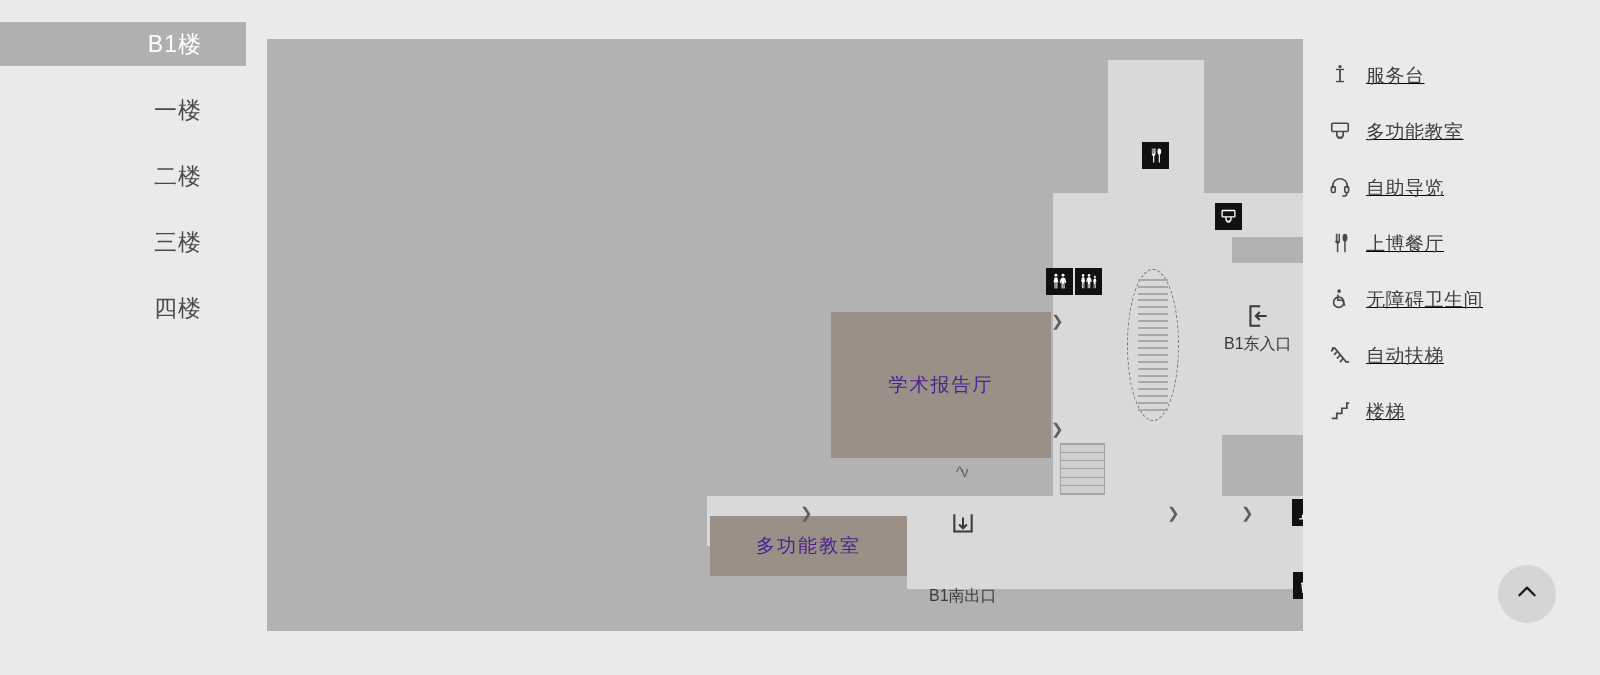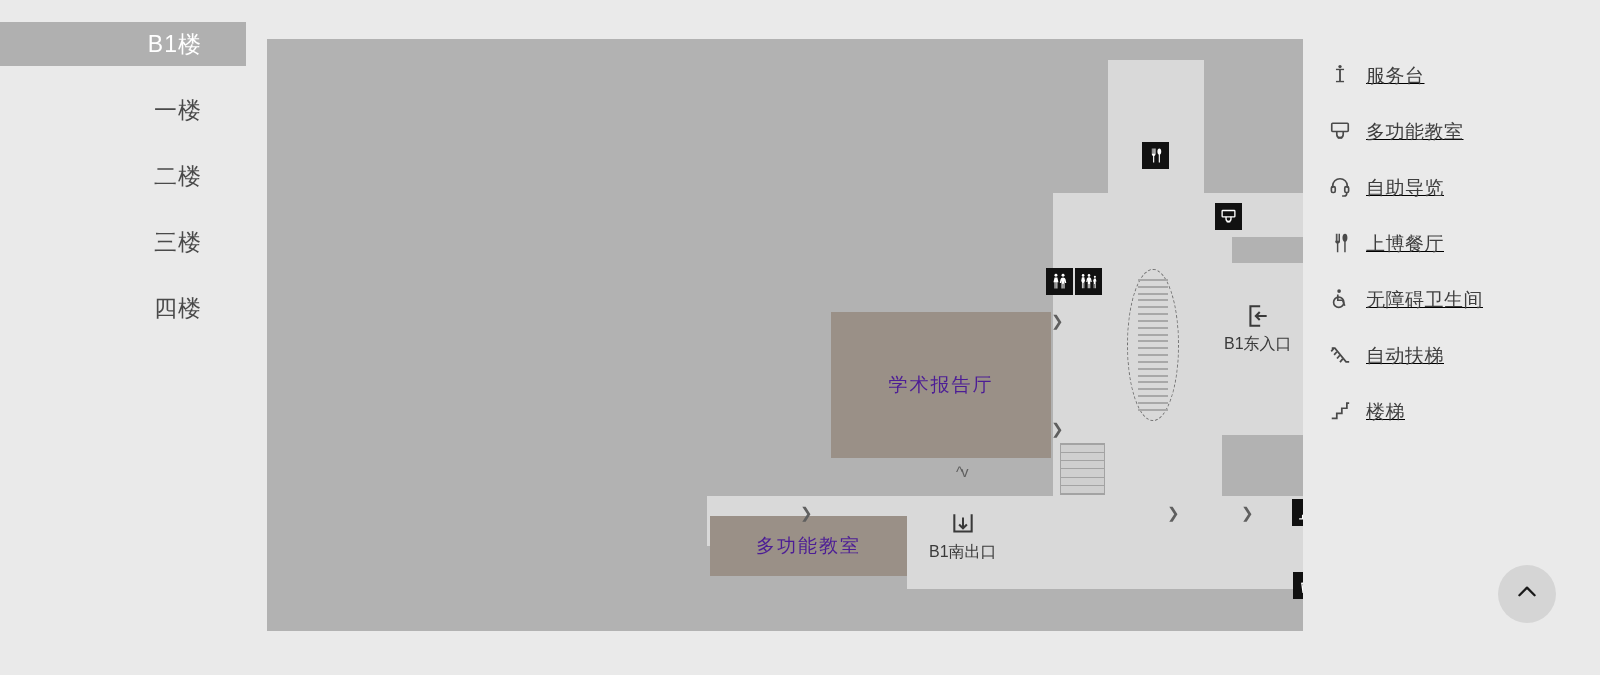--- a/index.html
+++ b/index.html
@@ -325,21 +325,21 @@
       <span>
         <svg width="26" height="26" viewBox="0 0 24 24" fill="none" stroke="#3a3a3a" stroke-width="1.9">
           <path d="M14 3H5v18h9"></path>
           <path d="M20 12H10"></path>
           <path d="M13.6 8.4L10 12l3.6 3.6"></path>
         </svg>
       </span>
       <span class="exit-label">B1东入口</span>
     </div>
 
-    <div class="exit-marker" style="left:662px; top:472px;">
+    <div class="exit-marker" style="left:662px; top:472px;gap:44px;">
       <span>
         <svg width="26" height="26" viewBox="0 0 24 24" fill="none" stroke="#3a3a3a" stroke-width="1.9">
           <path d="M4 3v16h16V3"></path>
           <path d="M12 6v10"></path>
           <path d="M8.4 12.4L12 16l3.6-3.6"></path>
         </svg>
       </span>
       <span class="exit-label">B1南出口</span>
     </div>
 

